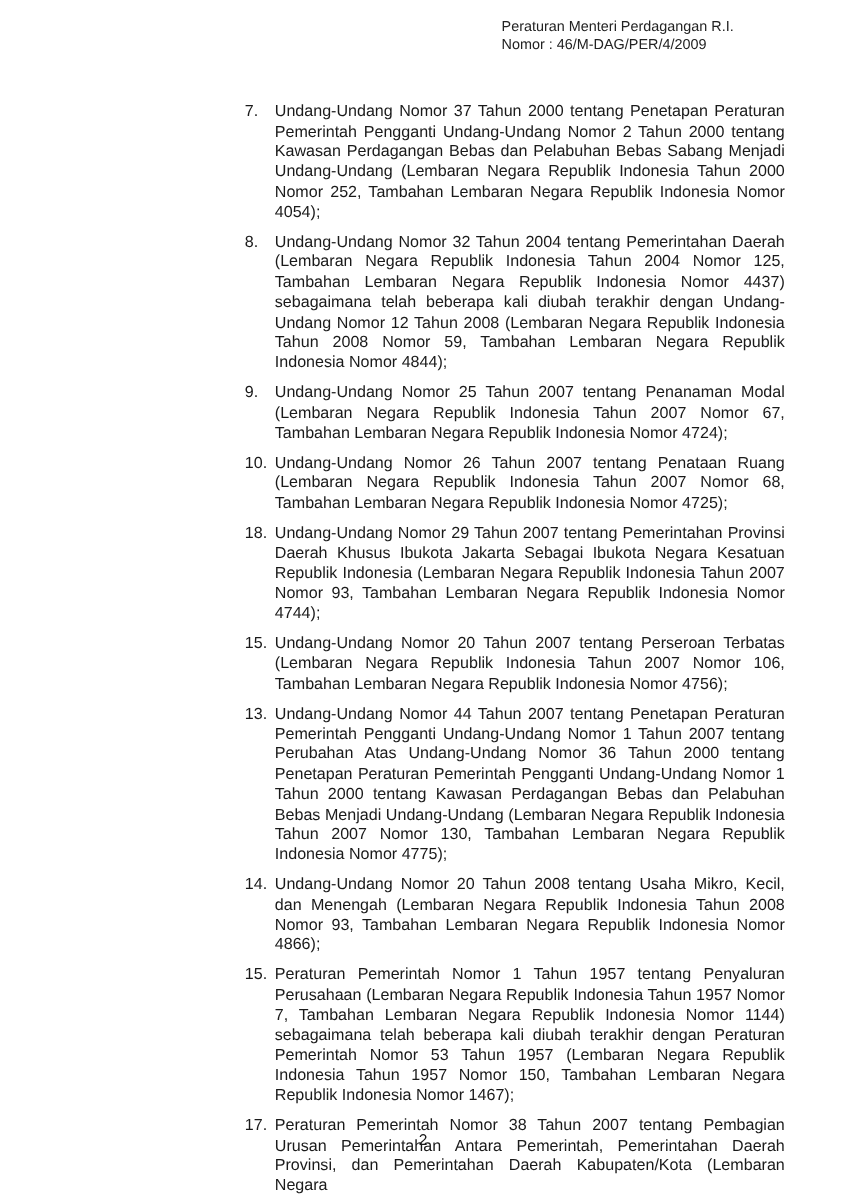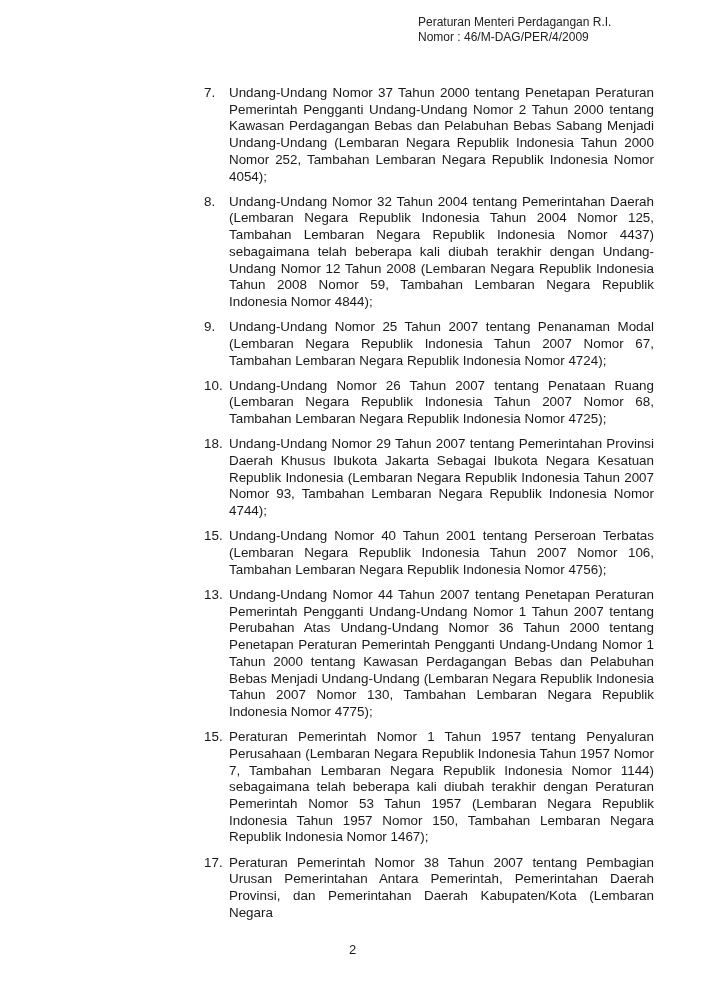--- a/index.html
+++ b/index.html
@@ -19,19 +19,20 @@
   <div>Peraturan Menteri Perdagangan R.I.</div>
   <div>Nomor :  46/M-DAG/PER/4/2009</div>
 </div>
 
 <ol class="list">
   <li class="item"><span class="num">7.</span><span>Undang-Undang Nomor 37 Tahun 2000 tentang Penetapan Peraturan Pemerintah Pengganti Undang-Undang Nomor 2 Tahun 2000 tentang Kawasan Perdagangan Bebas dan Pelabuhan Bebas Sabang Menjadi Undang-Undang (Lembaran Negara Republik Indonesia Tahun 2000 Nomor 252, Tambahan Lembaran Negara Republik Indonesia Nomor 4054);</span></li>
   <li class="item"><span class="num">8.</span><span>Undang-Undang Nomor 32 Tahun 2004 tentang Pemerintahan Daerah (Lembaran Negara Republik Indonesia Tahun 2004 Nomor 125, Tambahan Lembaran Negara Republik Indonesia Nomor 4437) sebagaimana telah beberapa kali diubah terakhir dengan Undang-Undang Nomor 12 Tahun 2008 (Lembaran Negara Republik Indonesia Tahun 2008 Nomor 59, Tambahan Lembaran Negara Republik Indonesia Nomor 4844);</span></li>
   <li class="item"><span class="num">9.</span><span>Undang-Undang Nomor 25 Tahun 2007 tentang Penanaman Modal (Lembaran Negara Republik Indonesia Tahun 2007 Nomor 67, Tambahan Lembaran Negara Republik Indonesia Nomor 4724);</span></li>
   <li class="item"><span class="num">10.</span><span>Undang-Undang Nomor 26 Tahun 2007 tentang Penataan Ruang (Lembaran Negara Republik Indonesia Tahun 2007 Nomor 68, Tambahan Lembaran Negara Republik Indonesia Nomor 4725);</span></li>
   <li class="item"><span class="num">18.</span><span>Undang-Undang Nomor 29 Tahun 2007 tentang Pemerintahan Provinsi Daerah Khusus Ibukota Jakarta Sebagai Ibukota Negara Kesatuan Republik Indonesia (Lembaran Negara Republik Indonesia Tahun 2007 Nomor 93, Tambahan Lembaran Negara Republik Indonesia Nomor 4744);</span></li>
-  <li class="item"><span class="num">15.</span><span>Undang-Undang Nomor 40 Tahun 2001 tentang Perseroan Terbatas (Lembaran Negara Republik Indonesia Tahun 2007 Nomor 106, Tambahan Lembaran Negara Republik Indonesia Nomor 4756);</span></li>
+  <li class="item"><span class="num">15.</span><span>Undang-Undang Nomor 20 Tahun 2007 tentang Perseroan Terbatas (Lembaran Negara Republik Indonesia Tahun 2007 Nomor 106, Tambahan Lembaran Negara Republik Indonesia Nomor 4756);</span></li>
   <li class="item"><span class="num">13.</span><span>Undang-Undang Nomor 44 Tahun 2007 tentang Penetapan Peraturan Pemerintah Pengganti Undang-Undang Nomor 1 Tahun 2007 tentang Perubahan Atas Undang-Undang Nomor 36 Tahun 2000 tentang Penetapan Peraturan Pemerintah Pengganti Undang-Undang Nomor 1 Tahun 2000 tentang Kawasan Perdagangan Bebas dan Pelabuhan Bebas Menjadi Undang-Undang (Lembaran Negara Republik Indonesia Tahun 2007 Nomor 130, Tambahan Lembaran Negara Republik Indonesia Nomor 4775);</span></li>
+  <li class="item"><span class="num">14.</span><span>Undang-Undang Nomor 20 Tahun 2008 tentang Usaha Mikro, Kecil, dan Menengah (Lembaran Negara Republik Indonesia Tahun 2008 Nomor 93, Tambahan Lembaran Negara Republik Indonesia Nomor 4866);</span></li>
   <li class="item"><span class="num">15.</span><span>Peraturan Pemerintah Nomor 1 Tahun 1957 tentang Penyaluran Perusahaan (Lembaran Negara Republik Indonesia Tahun 1957 Nomor 7, Tambahan Lembaran Negara Republik Indonesia Nomor 1144) sebagaimana telah beberapa kali diubah terakhir dengan Peraturan Pemerintah Nomor 53 Tahun 1957 (Lembaran Negara Republik Indonesia Tahun 1957 Nomor 150, Tambahan Lembaran Negara Republik Indonesia Nomor 1467);</span></li>
   <li class="item"><span class="num">17.</span><span>Peraturan Pemerintah Nomor 38 Tahun 2007 tentang Pembagian Urusan Pemerintahan Antara Pemerintah, Pemerintahan Daerah Provinsi, dan Pemerintahan Daerah Kabupaten/Kota (Lembaran Negara</span></li>
 </ol>
 
 <div class="page-number">2</div>
 
 </body></html>

